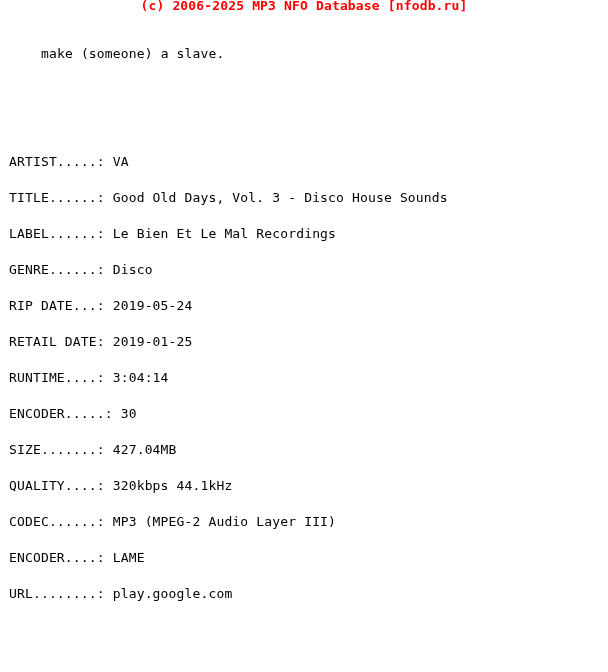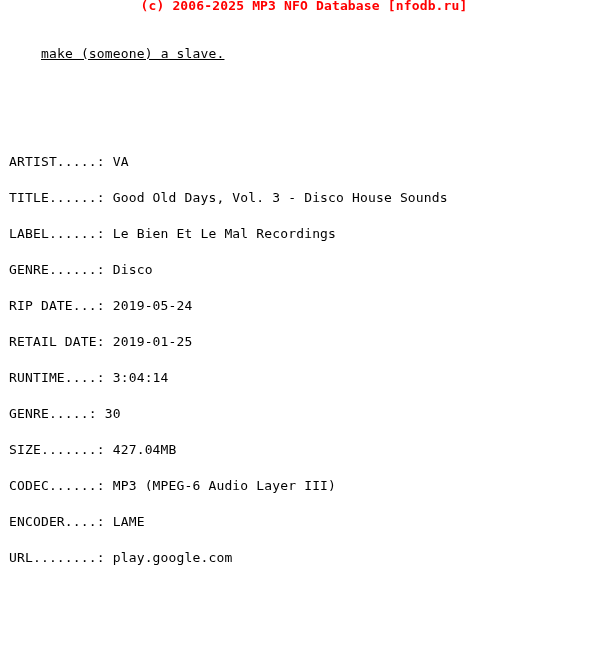--- a/index.html
+++ b/index.html
@@ -36,42 +36,43 @@
       left: 9px;
       white-space: pre;
       letter-spacing: 0.15px;
     }
     .line {
       height: 12px;
       line-height: 12px;
       white-space: pre;
     }
     .blank { height: 12px; }
-    .indent { padding-left: 32px; text-decoration: underline; }
+    .indent { padding-left: 32px; }
   </style>
 </head>
 <body>
 
 <div class="copyright">(c) 2006-2025 MP3 NFO Database [nfodb.ru]</div>
 
 <div class="nfo">
   <div class="line indent">make (someone) a slave.</div>
   <div class="blank"></div>
 
   <div>
     <div class="line"><span>ARTIST.....:</span> <span>VA</span></div>
     <div class="line"><span>TITLE......:</span> <span>Good Old Days, Vol. 3 - Disco House Sounds</span></div>
     <div class="line"><span>LABEL......:</span> <span>Le Bien Et Le Mal Recordings</span></div>
     <div class="line"><span>GENRE......:</span> <span>Disco</span></div>
     <div class="line"><span>RIP DATE...:</span> <span>2019-05-24</span></div>
     <div class="line"><span>RETAIL DATE:</span> <span>2019-01-25</span></div>
     <div class="line"><span>RUNTIME....:</span> <span>3:04:14</span></div>
-    <div class="line"><span>GENRE.....:</span> <span>30</span></div>
+    <div class="line"><span>ENCODER.....:</span> <span>30</span></div>
     <div class="line"><span>SIZE.......:</span> <span>427.04MB</span></div>
-    <div class="line"><span>CODEC......:</span> <span>MP3 (MPEG-6 Audio Layer III)</span></div>
+    <div class="line"><span>QUALITY....:</span> <span>320kbps 44.1kHz</span></div>
+    <div class="line"><span>CODEC......:</span> <span>MP3 (MPEG-2 Audio Layer III)</span></div>
     <div class="line"><span>ENCODER....:</span> <span>LAME</span></div>
     <div class="line"><span>URL........:</span> <span>play.google.com</span></div>
   </div>
 
   
 
   
   
 
   

